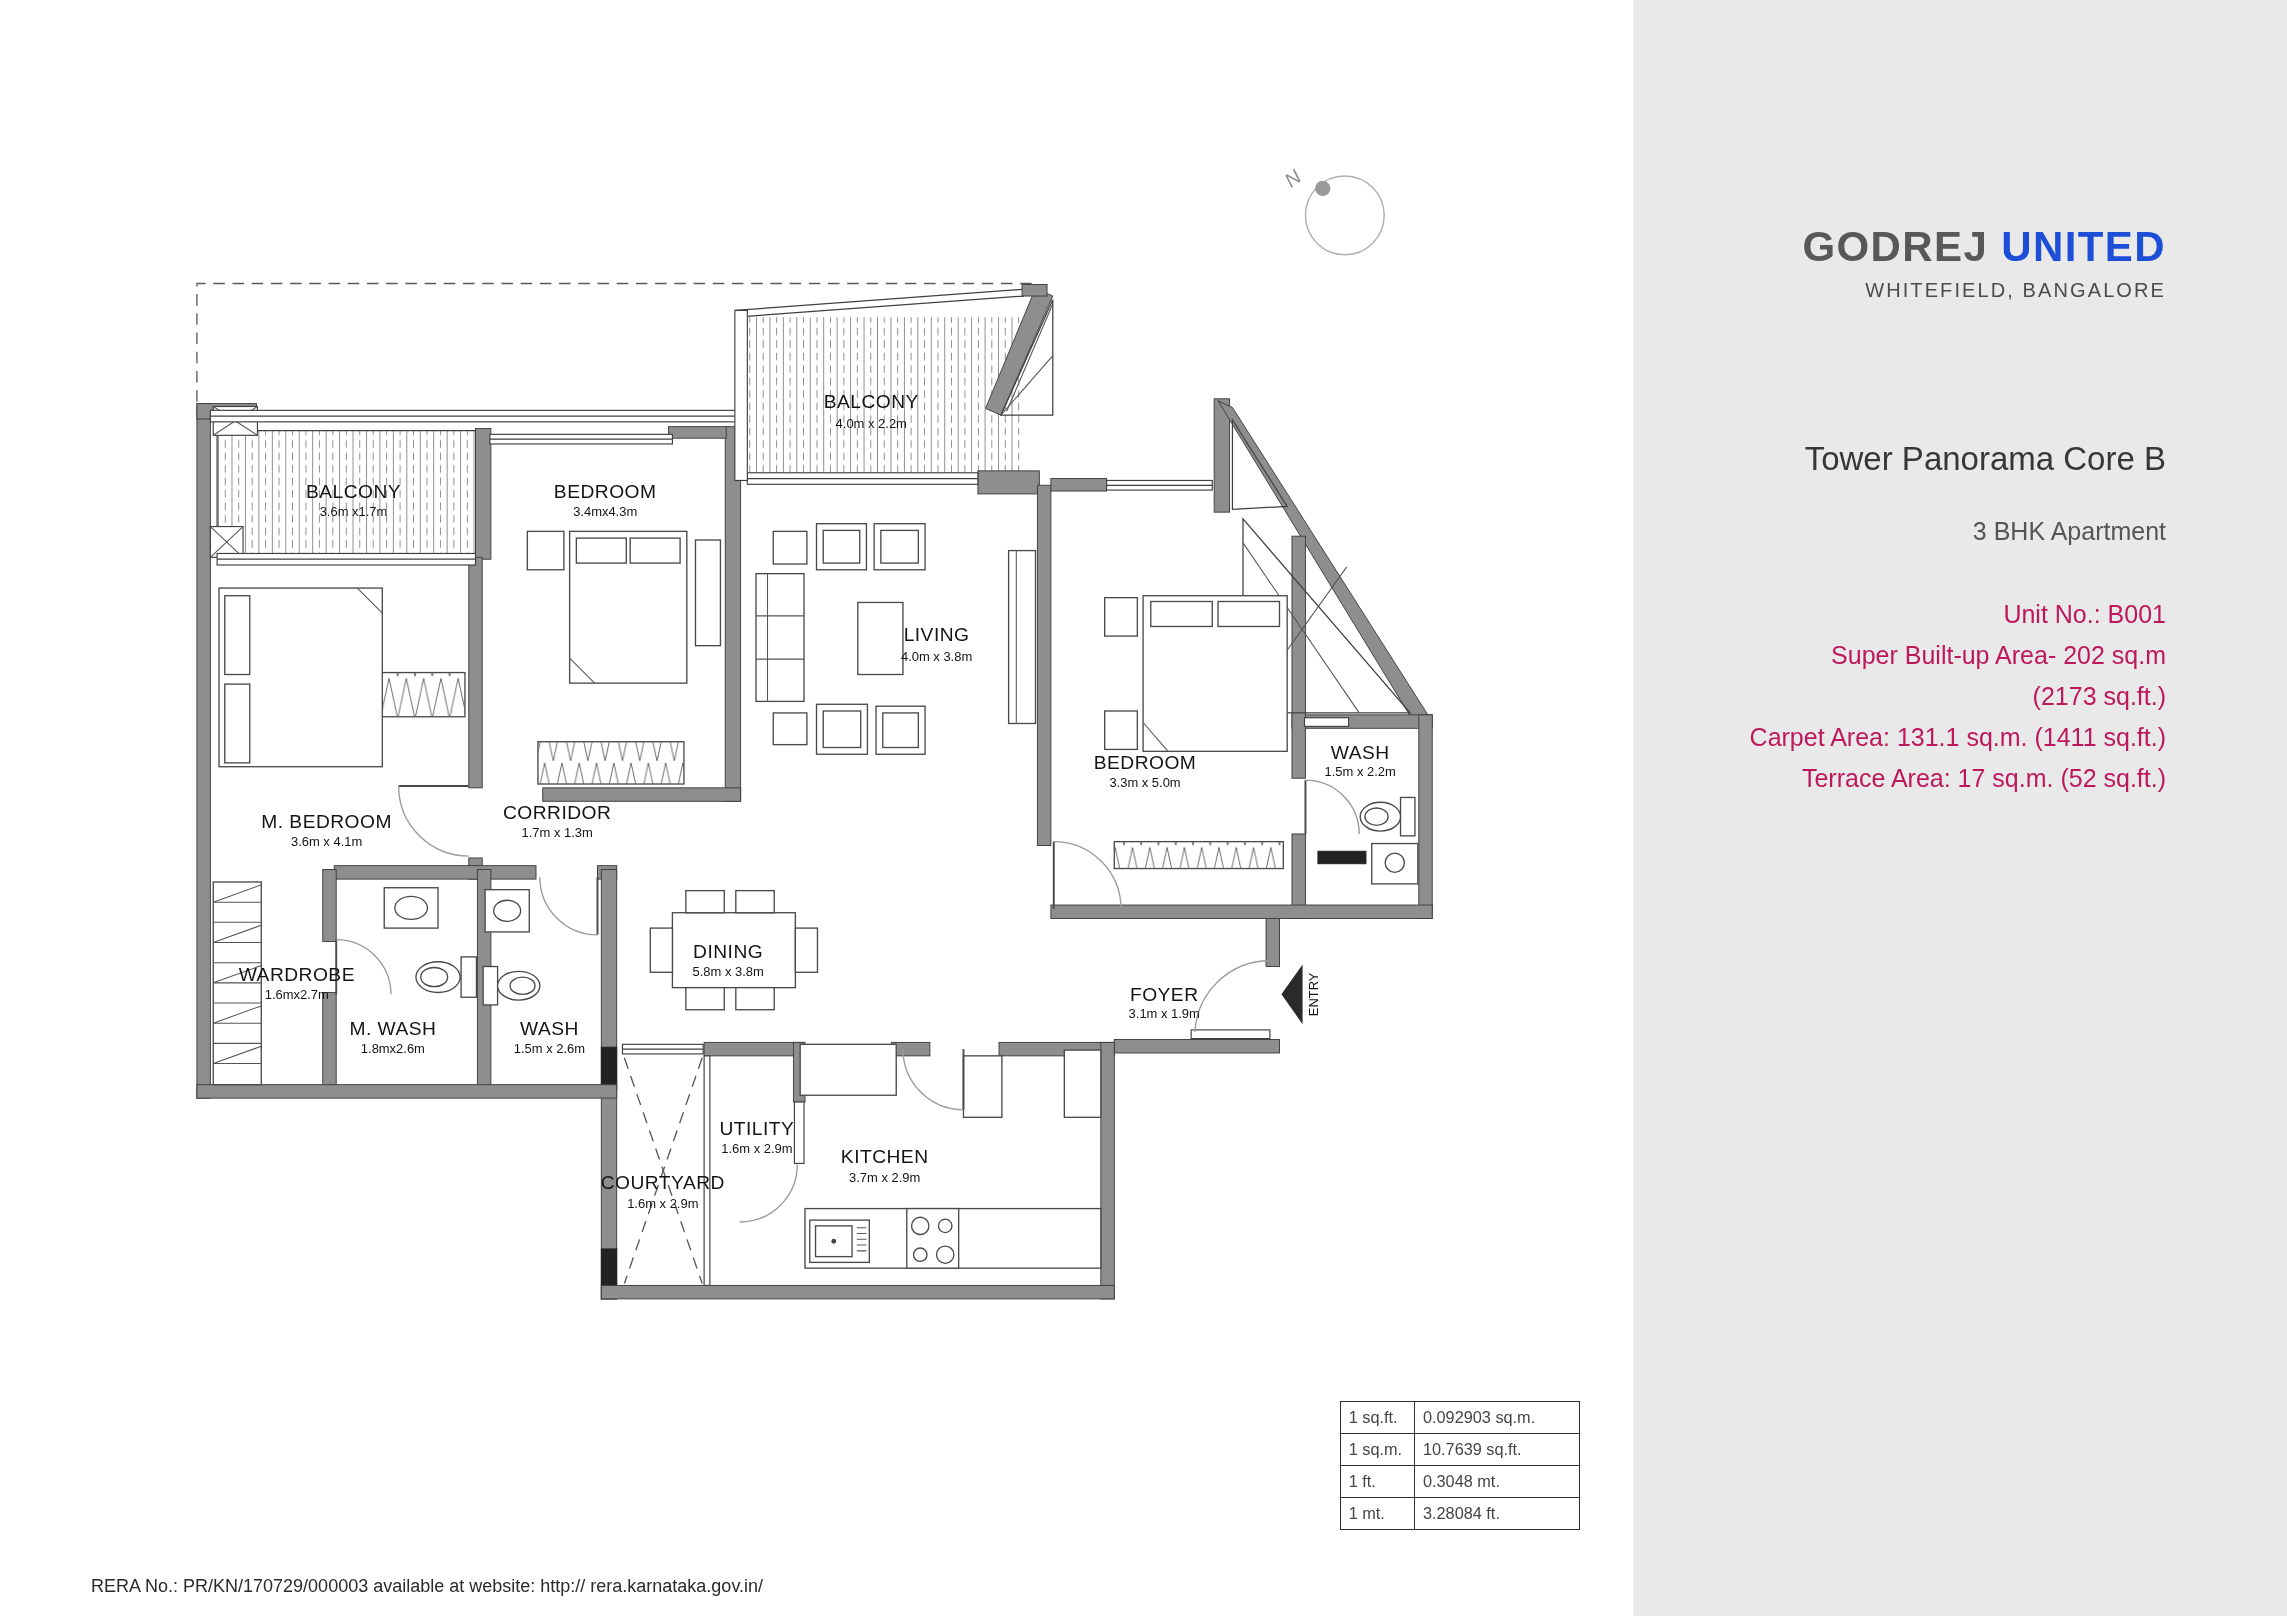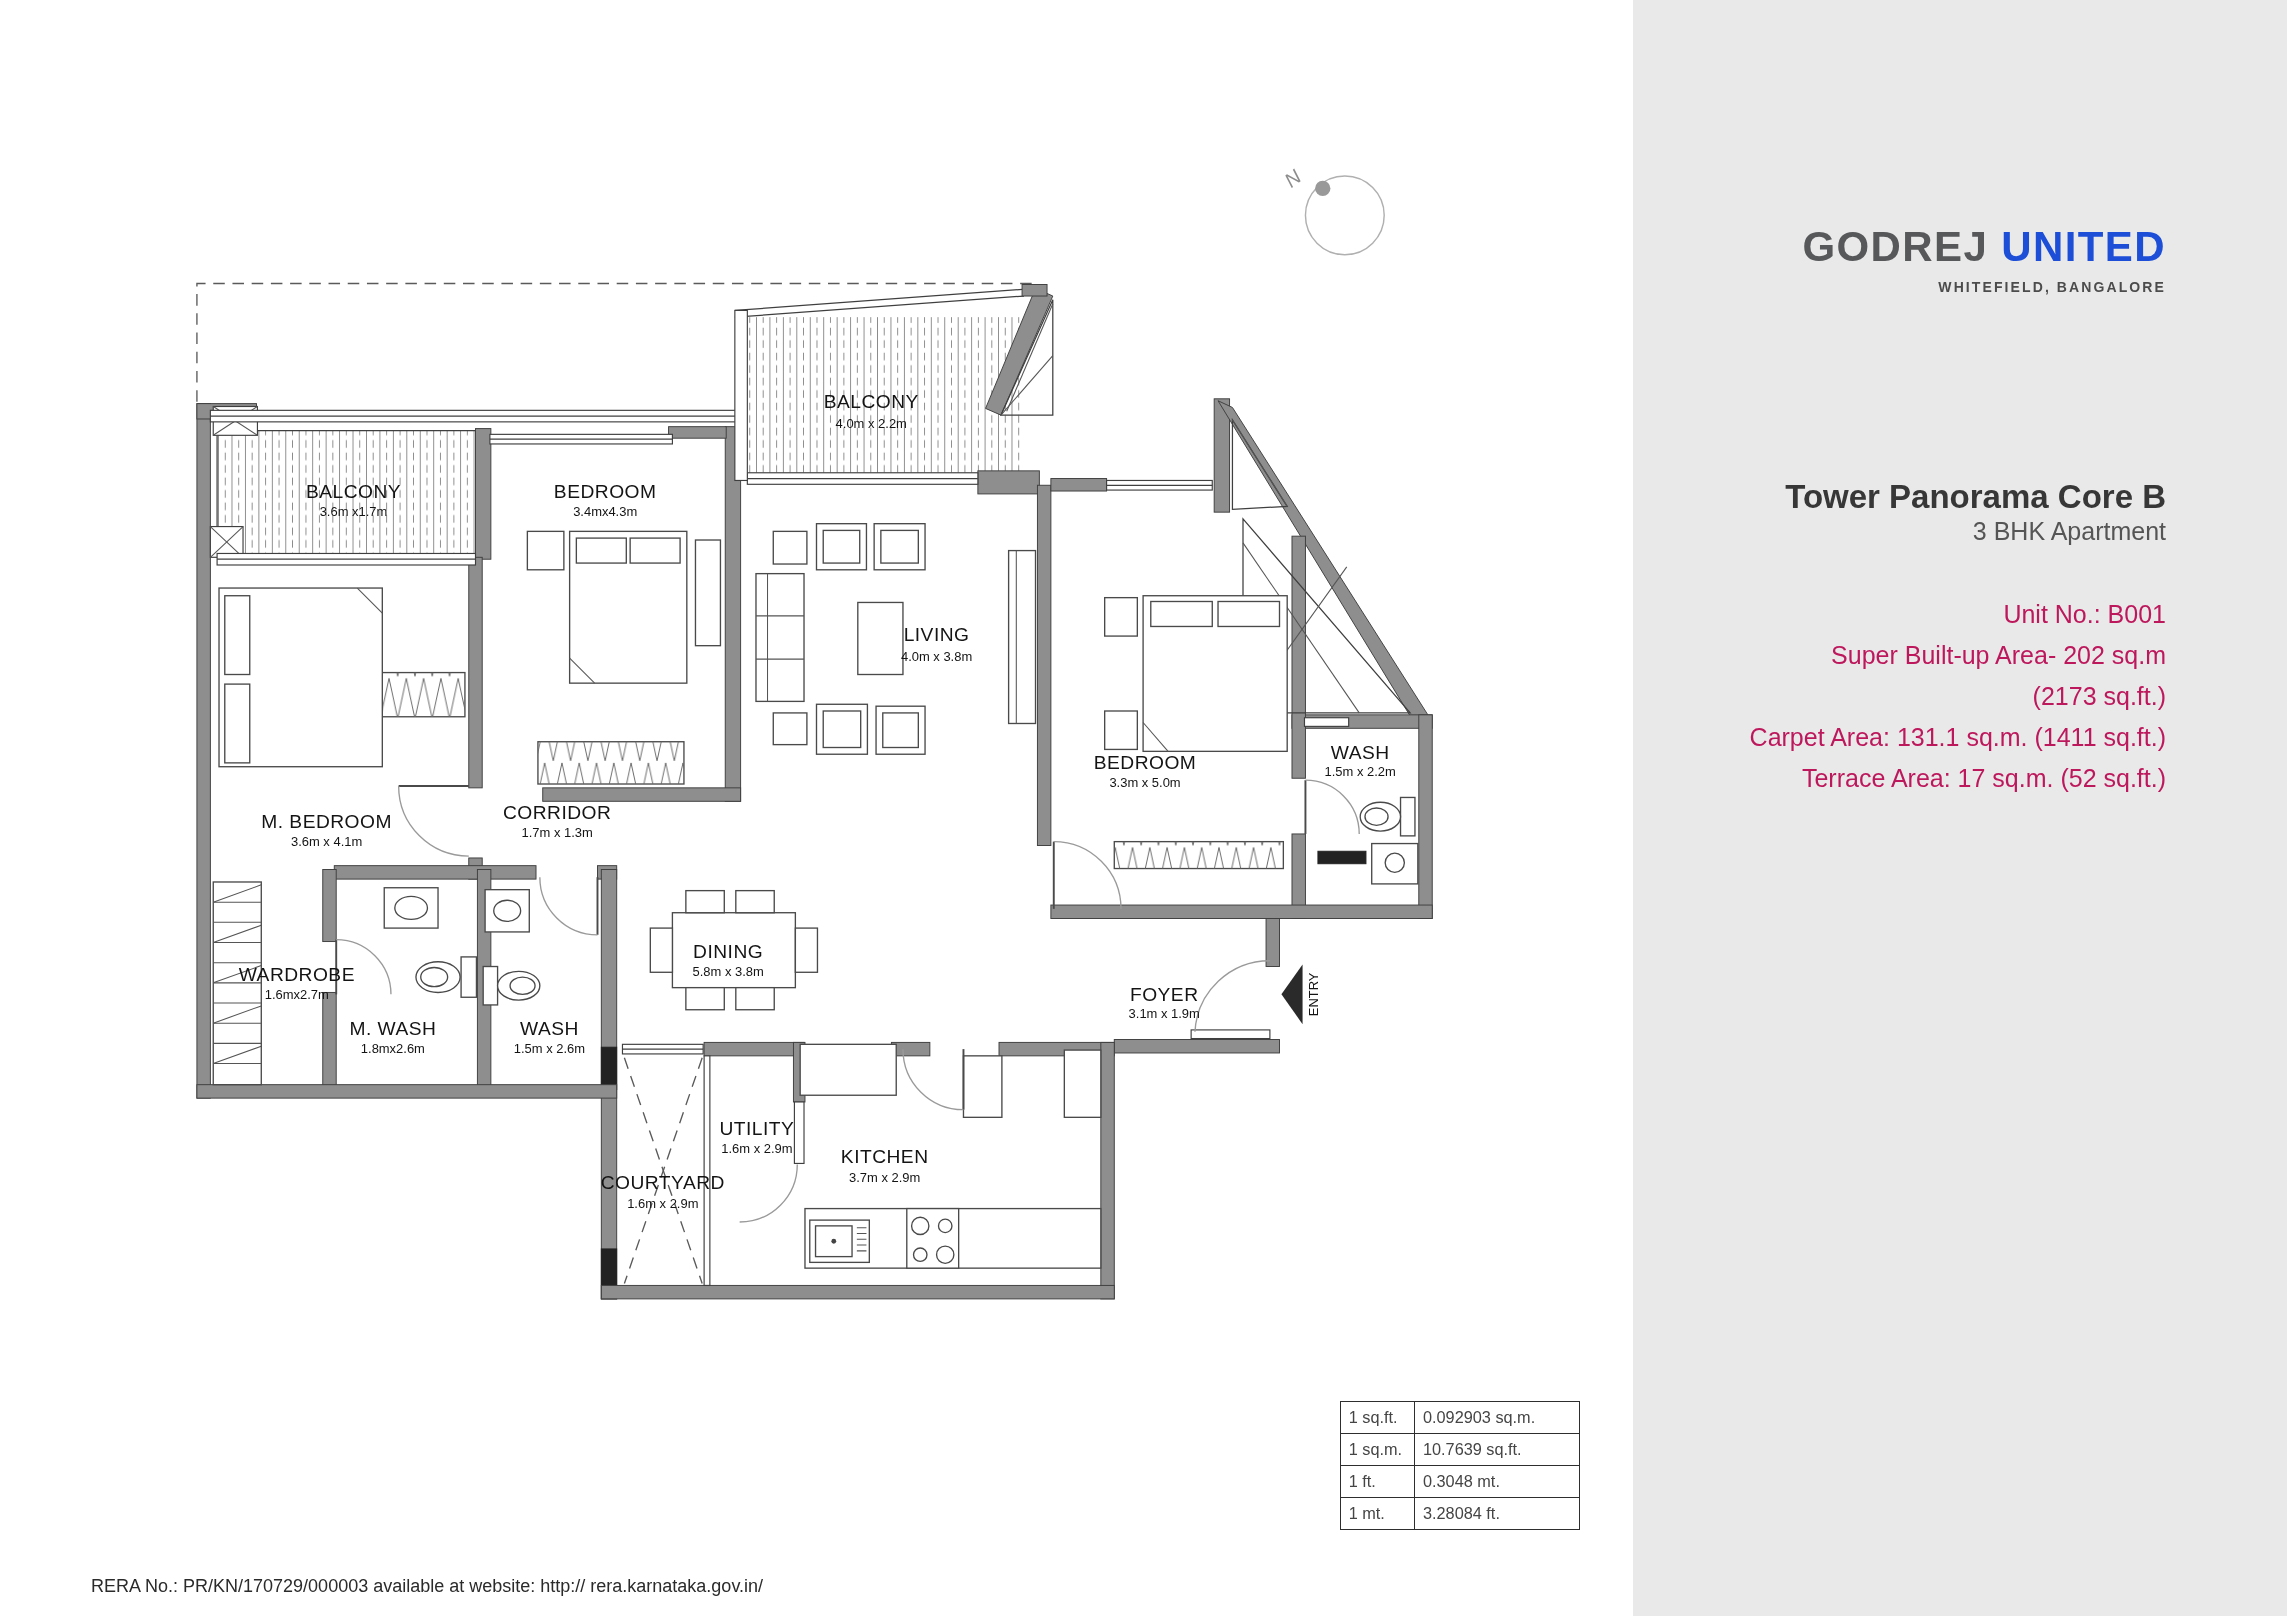--- a/index.html
+++ b/index.html
@@ -3,22 +3,22 @@
 <meta charset="utf-8">
 <style>
   html,body{margin:0;padding:0;background:#fff;}
   #stage{position:relative;width:2287px;height:1617px;background:#ffffff;overflow:hidden;
          font-family:"Liberation Sans",sans-serif;}
   
   #panel{position:absolute;left:1633px;top:0;width:654px;height:1617px;background:#e9e9e9;}
   .logo{position:absolute;right:121px;top:223px;font-size:42px;font-weight:700;
         letter-spacing:1.4px;color:#57585a;white-space:nowrap;}
   .logo .accent{color:#1d4ed8;}
-  .tagline{position:absolute;right:121px;top:279px;font-size:14px;letter-spacing:2.1px;color:#4c4c4c;font-weight:bold;}
-  .unit-title{position:absolute;right:121px;top:440px;font-size:33px;font-weight:700;color:#373737;margin-top:38px;}
+  .tagline{position:absolute;right:121px;top:279px;font-size:20px;letter-spacing:2.1px;color:#4c4c4c;}
+  .unit-title{position:absolute;right:121px;top:440px;font-size:33px;font-weight:400;color:#373737;}
   .unit-subtitle{position:absolute;right:121px;top:517px;font-size:25px;color:#555;text-align:center;}
   .unit-details{position:absolute;right:121px;top:594px;text-align:right;color:#be185d;
                 font-size:25px;line-height:41px;white-space:nowrap;}
   
   .conv{position:absolute;left:1340px;top:1401px;border-collapse:collapse;}
   .conv td{border:1.4px solid #2e2e2e;font-size:16.3px;color:#454545;height:31px;
            padding:0 9.6px 0 7.7px;white-space:nowrap;}
   .conv td.c1{width:56px;}
   .conv td.c2{width:146px;}
   

